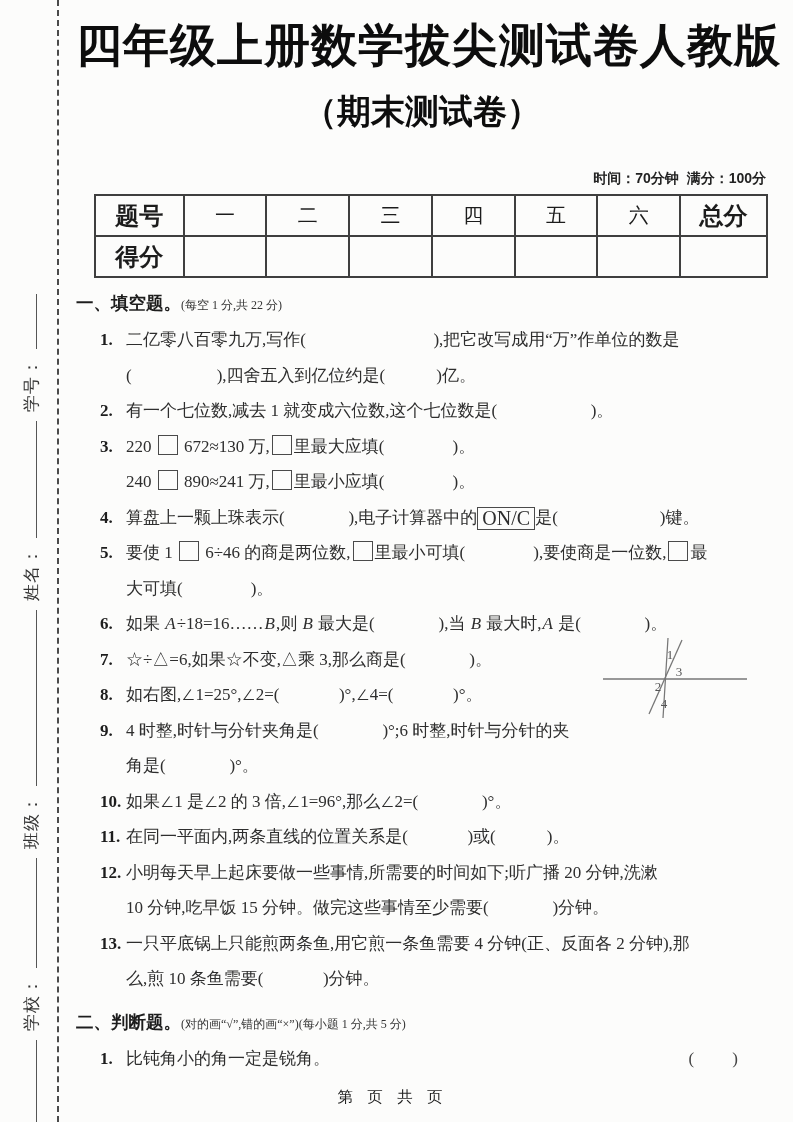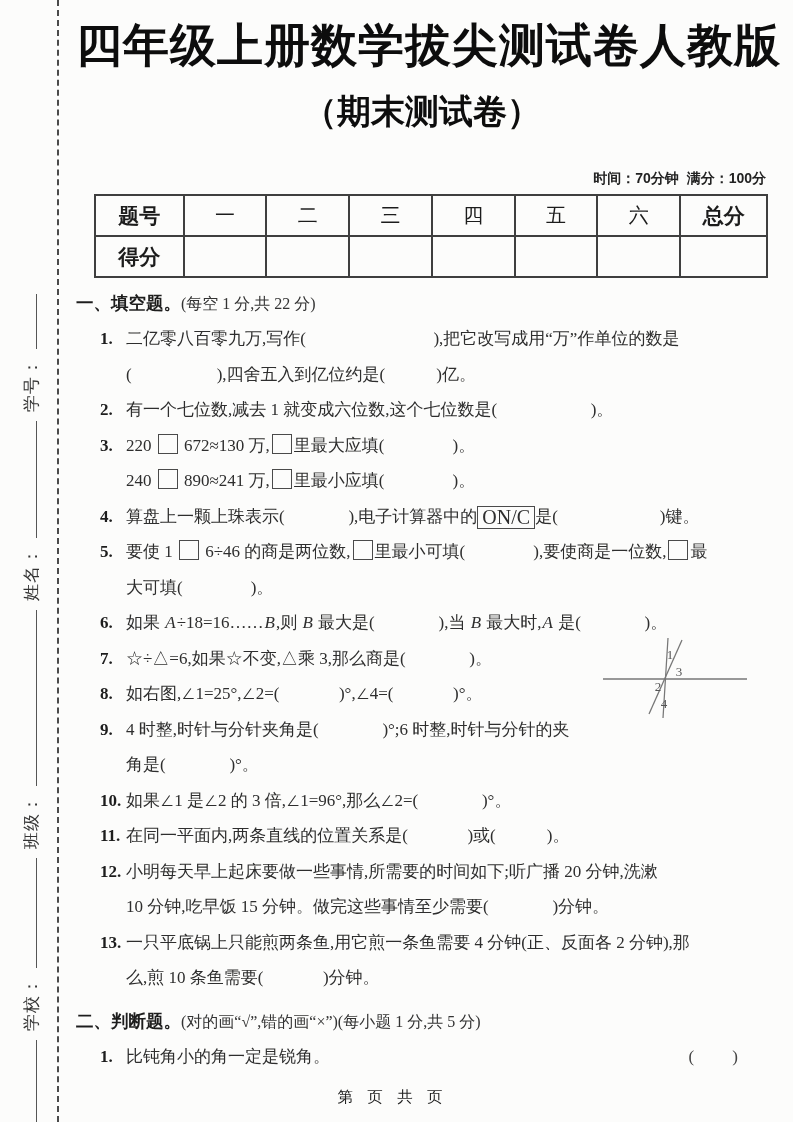--- a/index.html
+++ b/index.html
@@ -20,26 +20,26 @@
          text-align:center;color:#0d0d0d;letter-spacing:1px;white-space:pre;}
   .subtitle{margin-top:18px;font-size:34px;line-height:46px;font-weight:700;
             text-align:center;color:#0d0d0d;white-space:pre;}
   .meta{margin-top:34px;padding-right:2px;text-align:right;font-size:14px;
         line-height:20px;font-weight:600;color:#222;white-space:pre;}
   
   table.score{margin:6px 0 0 18px;border-collapse:collapse;table-layout:fixed;}
   table.score td,table.score th{border:2px solid #3f3f3f;height:39px;
         text-align:center;vertical-align:middle;padding:0;}
   .c0{width:88px;} .cc{width:82px;} .c7{width:86px;border-radius:8px;}
-  .th-label{font-size:21px;font-weight:700;color:#1c1c1c;}
+  .th-label{font-size:24px;font-weight:700;color:#1c1c1c;}
   .th-num{font-size:20px;font-weight:500;font-family:"Liberation Serif",serif;color:#1c1c1c;}
   
   .sec-head{margin-top:10px;font-size:17.5px;line-height:30px;font-weight:700;
             color:#1d1d1d;white-space:pre-wrap;}
-  .sec-note{font-weight:400;font-size:16px;font-family:"Liberation Serif",serif;color:#333;}
+  .sec-note{font-weight:400;font-size:12px;font-family:"Liberation Serif",serif;color:#333;}
   .q-list{margin-top:2px;}
   .q-line{display:flex;align-items:baseline;line-height:35.5px;font-size:17px;
           padding-left:24px;color:#2e2e2e;}
   .q-line.cont{padding-left:50px;}
   .q-no{flex:none;width:26px;font-weight:700;font-family:"Liberation Serif",serif;color:#1d1d1d;}
   .q-text{white-space:pre-wrap;font-family:"Liberation Serif",serif;}
   .q-text .var{font-style:italic;font-family:"Liberation Serif",serif;padding:0 1px;}
   .sq{display:inline-block;width:18px;height:18px;border:1.6px solid #4a4a4a;
       vertical-align:-3px;margin:0 2px;background:#fcfcfb;}
   .kbd{display:inline-block;border:1.6px solid #4a4a4a;padding:0 4px;line-height:21px;

